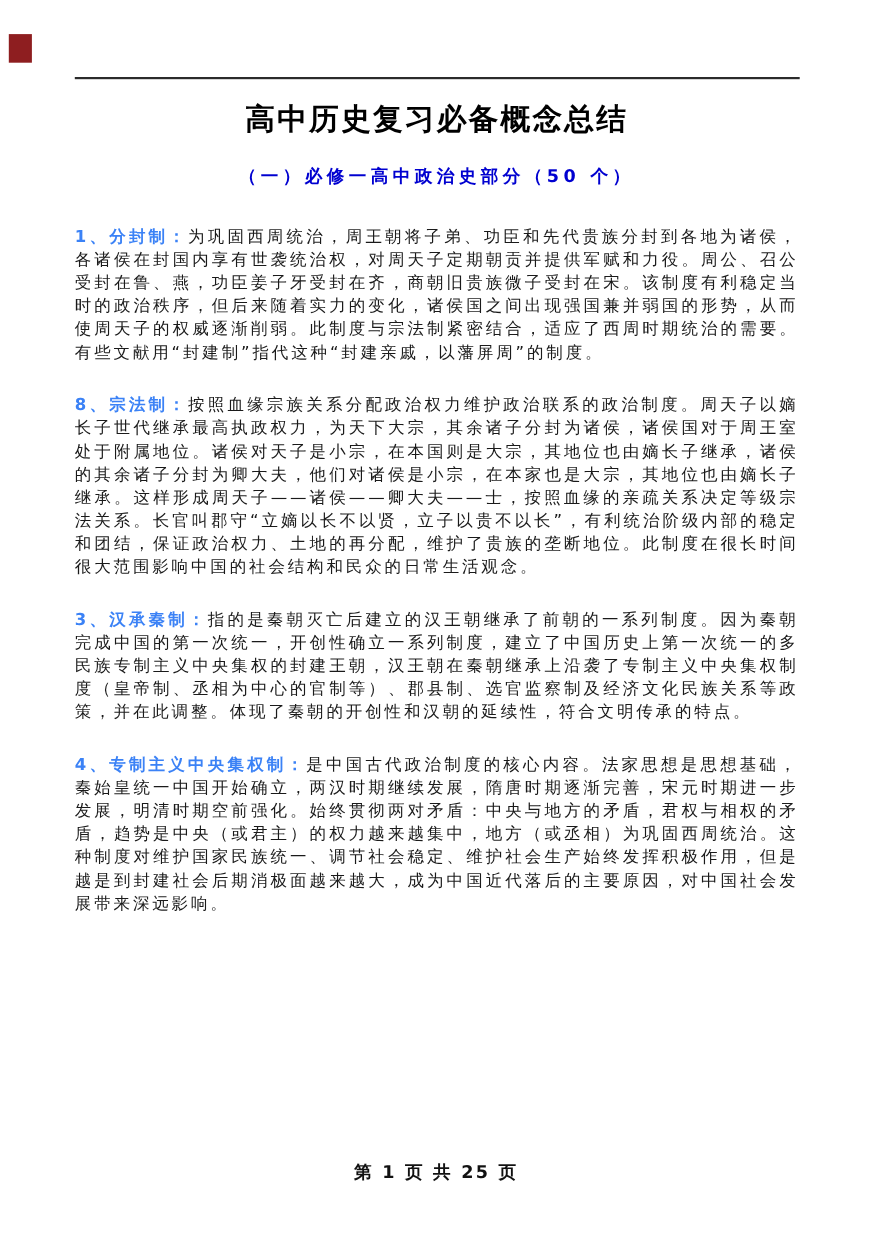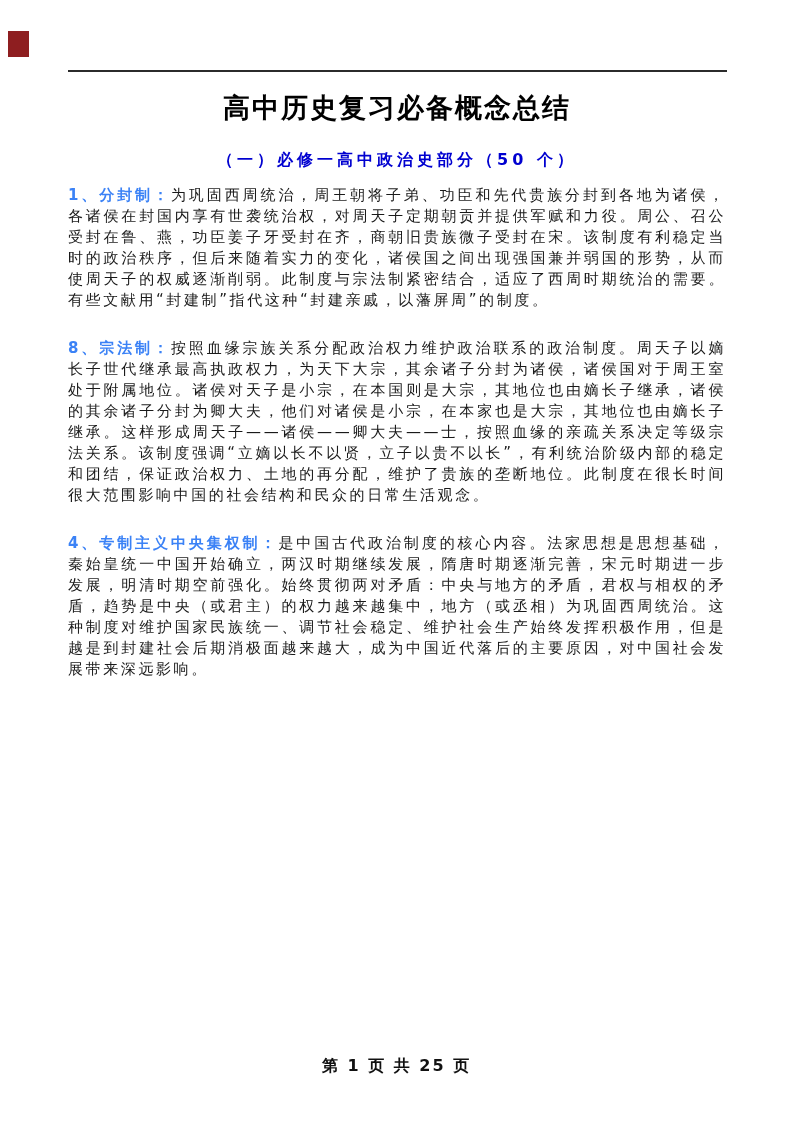--- a/index.html
+++ b/index.html
@@ -40,21 +40,21 @@
     font-weight: 800;
     letter-spacing: 2px;
     color: #000000;
   }
   .subtitle {
     text-align: center;
     font-size: 16px;
     font-weight: 800;
     letter-spacing: 4px;
     color: #0000d0;
-    margin-bottom: 14px;
+    margin-bottom: 34px;
   }
   .para {
     margin: 0 0 27px 0;
     font-size: 15px;
     line-height: 21px;
     letter-spacing: 2.6px;
     text-align: justify;
     text-justify: inter-ideograph;
     font-weight: 500;
     color: #1a1a1a;
@@ -82,22 +82,23 @@
 
   <div class="corner-mark"></div>
   <div class="header-rule"></div>
 
   <div class="content">
     <h1 class="title">高中历史复习必备概念总结</h1>
     <div class="subtitle">（一）必修一高中政治史部分（50 个）</div>
 
     <p class="para"><span class="term">1、分封制：</span><span>为巩固西周统治，周王朝将子弟、功臣和先代贵族分封到各地为诸侯，各诸侯在封国内享有世袭统治权，对周天子定期朝贡并提供军赋和力役。周公、召公受封在鲁、燕，功臣姜子牙受封在齐，商朝旧贵族微子受封在宋。该制度有利稳定当时的政治秩序，但后来随着实力的变化，诸侯国之间出现强国兼并弱国的形势，从而使周天子的权威逐渐削弱。此制度与宗法制紧密结合，适应了西周时期统治的需要。有些文献用“封建制”指代这种“封建亲戚，以藩屏周”的制度。</span></p>
 
-    <p class="para"><span class="term">8、宗法制：</span><span>按照血缘宗族关系分配政治权力维护政治联系的政治制度。周天子以嫡长子世代继承最高执政权力，为天下大宗，其余诸子分封为诸侯，诸侯国对于周王室处于附属地位。诸侯对天子是小宗，在本国则是大宗，其地位也由嫡长子继承，诸侯的其余诸子分封为卿大夫，他们对诸侯是小宗，在本家也是大宗，其地位也由嫡长子继承。这样形成周天子——诸侯——卿大夫——士，按照血缘的亲疏关系决定等级宗法关系。该制度强调“立嫡以长不以贤，立子以贵不以长”，有利统治阶级内部的稳定和团结，保证政治权力、土地的再分配，维护了贵族的垄断地位。此制度在很长时间很大范围影响中国的社会结构和民众的日常生活观念。</span></p>
+    <p class="para"><span class="term">8、宗法制：</span><span>按照血缘宗族关系分配政治权力维护政治联系的政治制度。周天子以嫡长子世代继承最高执政权力，为天下大宗，其余诸子分封为诸侯，诸侯国对于周王室处于附属地位。诸侯对天子是小宗，在本国则是大宗，其地位也由嫡长子继承，诸侯的其余诸子分封为卿大夫，他们对诸侯是小宗，在本家也是大宗，其地位也由嫡长子继承。这样形成周天子——诸侯——卿大夫——士，按照血缘的亲疏关系决定等级宗法关系。长官叫郡守“立嫡以长不以贤，立子以贵不以长”，有利统治阶级内部的稳定和团结，保证政治权力、土地的再分配，维护了贵族的垄断地位。此制度在很长时间很大范围影响中国的社会结构和民众的日常生活观念。</span></p>
 
+    <p class="para"><span class="term">3、汉承秦制：</span><span>指的是秦朝灭亡后建立的汉王朝继承了前朝的一系列制度。因为秦朝完成中国的第一次统一，开创性确立一系列制度，建立了中国历史上第一次统一的多民族专制主义中央集权的封建王朝，汉王朝在秦朝继承上沿袭了专制主义中央集权制度（皇帝制、丞相为中心的官制等）、郡县制、选官监察制及经济文化民族关系等政策，并在此调整。体现了秦朝的开创性和汉朝的延续性，符合文明传承的特点。</span></p>
 
     <p class="para"><span class="term">4、专制主义中央集权制：</span><span>是中国古代政治制度的核心内容。法家思想是思想基础，秦始皇统一中国开始确立，两汉时期继续发展，隋唐时期逐渐完善，宋元时期进一步发展，明清时期空前强化。始终贯彻两对矛盾：中央与地方的矛盾，君权与相权的矛盾，趋势是中央（或君主）的权力越来越集中，地方（或丞相）为巩固西周统治。这种制度对维护国家民族统一、调节社会稳定、维护社会生产始终发挥积极作用，但是越是到封建社会后期消极面越来越大，成为中国近代落后的主要原因，对中国社会发展带来深远影响。</span></p>
 
   </div>
 
   <div class="footer">第 1 页 共 25 页</div>
 
 </div>
 
 </body></html>

